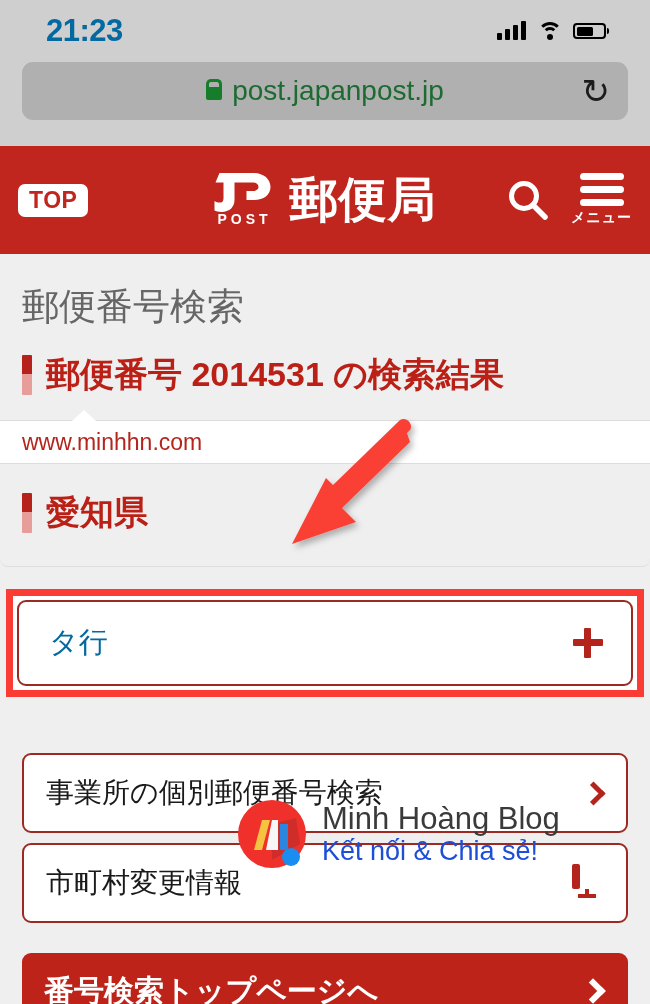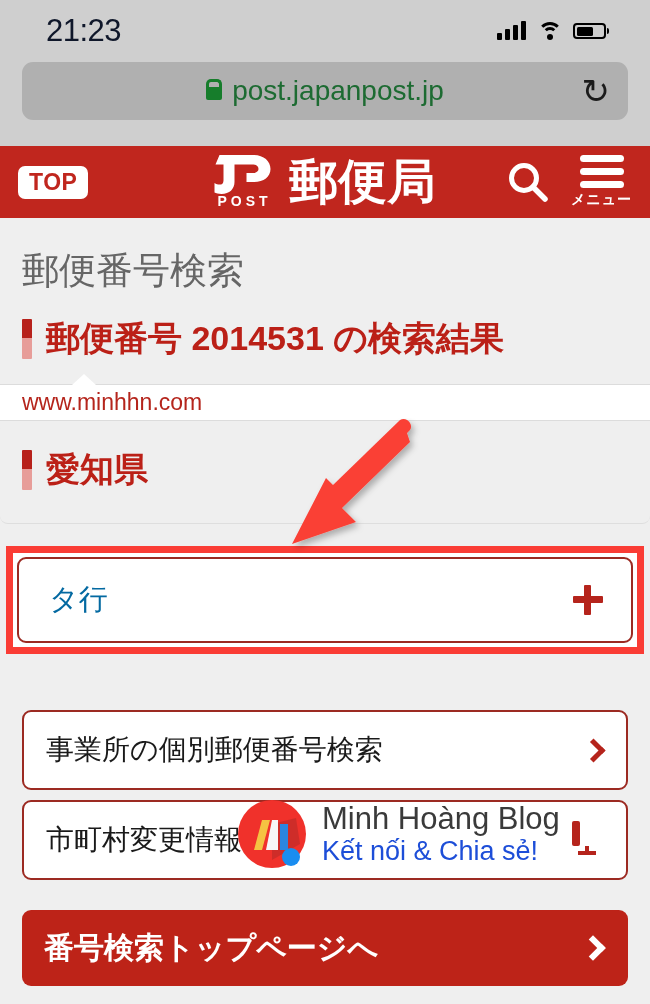--- a/index.html
+++ b/index.html
@@ -10,21 +10,21 @@
     overflow: hidden;
   }
   .phone { position: relative; width: 650px; height: 1004px; background: #efefef; }
 
   
   .chrome { background: #cfcfcf; padding: 0; height: 146px; position: relative; }
   .statusbar {
     height: 62px; display: flex; align-items: center;
     justify-content: space-between; padding: 0 44px 0 46px;
   }
-  .clock { font-size: 31px; font-weight: 400; color: #0f172a; letter-spacing: -0.5px; }
+  .clock { font-size: 31px; font-weight: 700; color: #0369a1; letter-spacing: -0.5px; }
   .status-right { display: flex; align-items: center; gap: 11px; }
   .bars { display: flex; align-items: flex-end; gap: 3px; height: 18px; }
   .bars i { width: 5px; background: #000; border-radius: 1px; display: block; }
   .bars i:nth-child(1) { height: 7px; }
   .bars i:nth-child(2) { height: 11px; }
   .bars i:nth-child(3) { height: 15px; }
   .bars i:nth-child(4) { height: 19px; }
   .wifi { position: relative; width: 25px; height: 19px; }
   .wifi span {
     position: absolute; left: 50%; transform: translateX(-50%);
@@ -68,21 +68,21 @@
     border: 3px solid #167d2b; border-bottom: none;
     border-radius: 5px 5px 0 0;
   }
   .reload {
     position: absolute; right: 18px; font-size: 34px;
     color: #1b1b1b; line-height: 1;
   }
 
   
   .header {
-    background: #c0261e; height: 72px; display: flex;
+    background: #c0261e; height: 108px; display: flex;
     align-items: center; padding: 0 18px; position: relative;
   }
   .top-btn {
     background: #fff; border-radius: 7px; padding: 5px 11px;
     color: #c0261e; font-weight: 700; font-size: 23px;
     letter-spacing: 0.5px; line-height: 1;
   }
   .brand {
     position: absolute; left: 50%; top: 50%;
     transform: translate(-50%, -50%);
@@ -115,21 +115,21 @@
   }
   .accent-bar {
     width: 10px; height: 40px; border-radius: 1px;
     background: linear-gradient(#b7211b 0%, #b7211b 48%, #e79d99 48%, #e79d99 100%);
     flex: none;
   }
   .section-head .txt { font-size: 34px; font-weight: 700; color: #bb2017; }
 
   .watermark-band {
     background: #fff; border-top: 1px solid #dcdcdc;
-    border-bottom: 1px solid #dcdcdc; height: 37px;
+    border-bottom: 1px solid #dcdcdc; height: 44px;
     display: flex; align-items: center; padding-left: 22px; position: relative;
   }
   .watermark-band .wm { color: #b5251c; font-size: 23px; }
   .notch {
     position: absolute; top: -11px; left: 72px; width: 0; height: 0;
     border-left: 12px solid transparent; border-right: 12px solid transparent;
     border-bottom: 11px solid #fff;
   }
   .notch::after {
     content: ""; position: absolute; left: -13px; top: 0;

